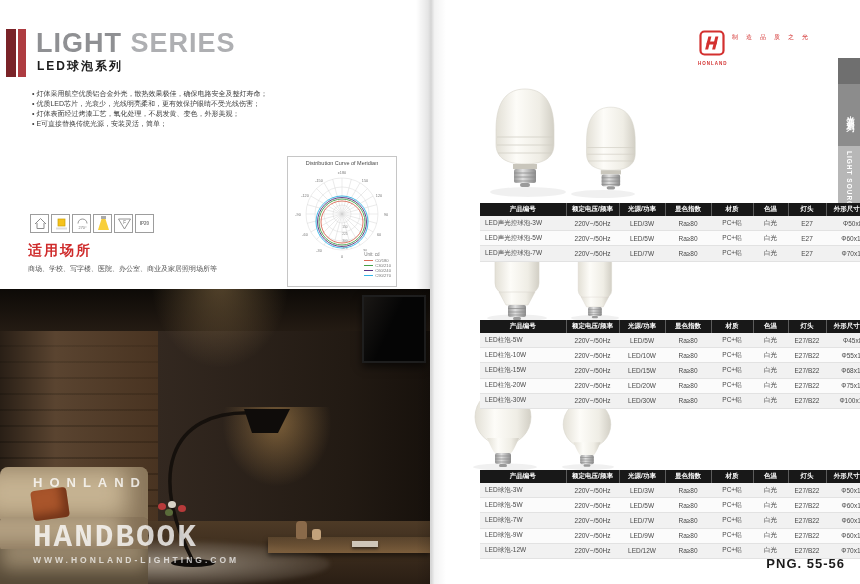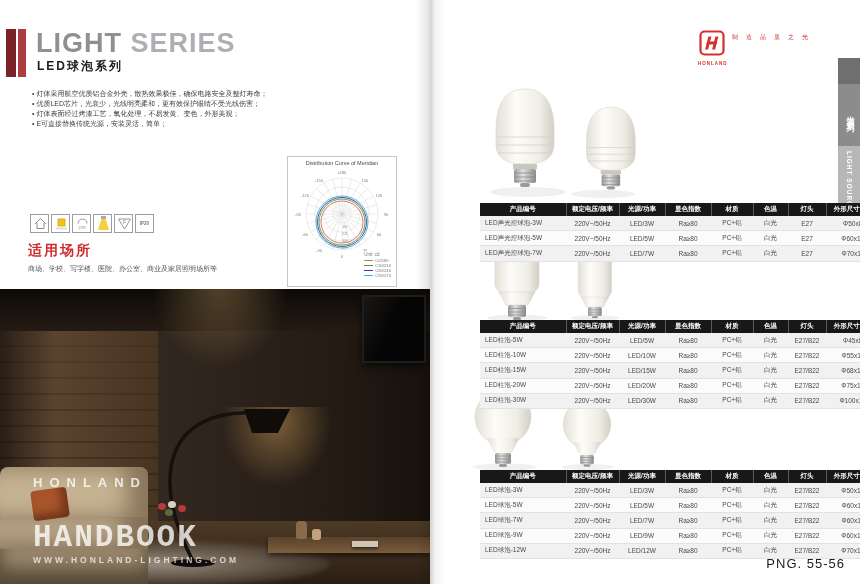--- a/index.html
+++ b/index.html
@@ -110,21 +110,21 @@
   .spec-table td { font-size:6.5px; color:#4a4a4a; text-align:center; padding:2.6px 0; border-bottom:1px solid #e2e2e2; }
   .spec-table td:first-child { text-align:left; padding-left:5px; }
   .spec-table tbody tr:nth-child(odd) { background:#f1f1f1; }
   .spec-table tbody tr:nth-child(even) { background:#fbfbfb; }
   .spec-table col:nth-child(1){width:86px;} .spec-table col:nth-child(2){width:53px;}
   .spec-table col:nth-child(3){width:46px;} .spec-table col:nth-child(4){width:46px;}
   .spec-table col:nth-child(5){width:42px;} .spec-table col:nth-child(6){width:35px;}
   .spec-table col:nth-child(7){width:38px;} .spec-table col:nth-child(8){width:57px;}
 
   .page-number { position:absolute; left:740px; top:556px; width:105px; text-align:right;
-    font-size:13px; font-weight:normal; color:#1c1c1c; letter-spacing:1px; }
+    font-size:13px; font-weight:bold; color:#1c1c1c; letter-spacing:1px; }
 </style>
 </head>
 <body>
 
 <div id="page">
 
   <div class="accent-bar1"></div>
   <div class="accent-bar2"></div>
 
   <div class="title-en">

